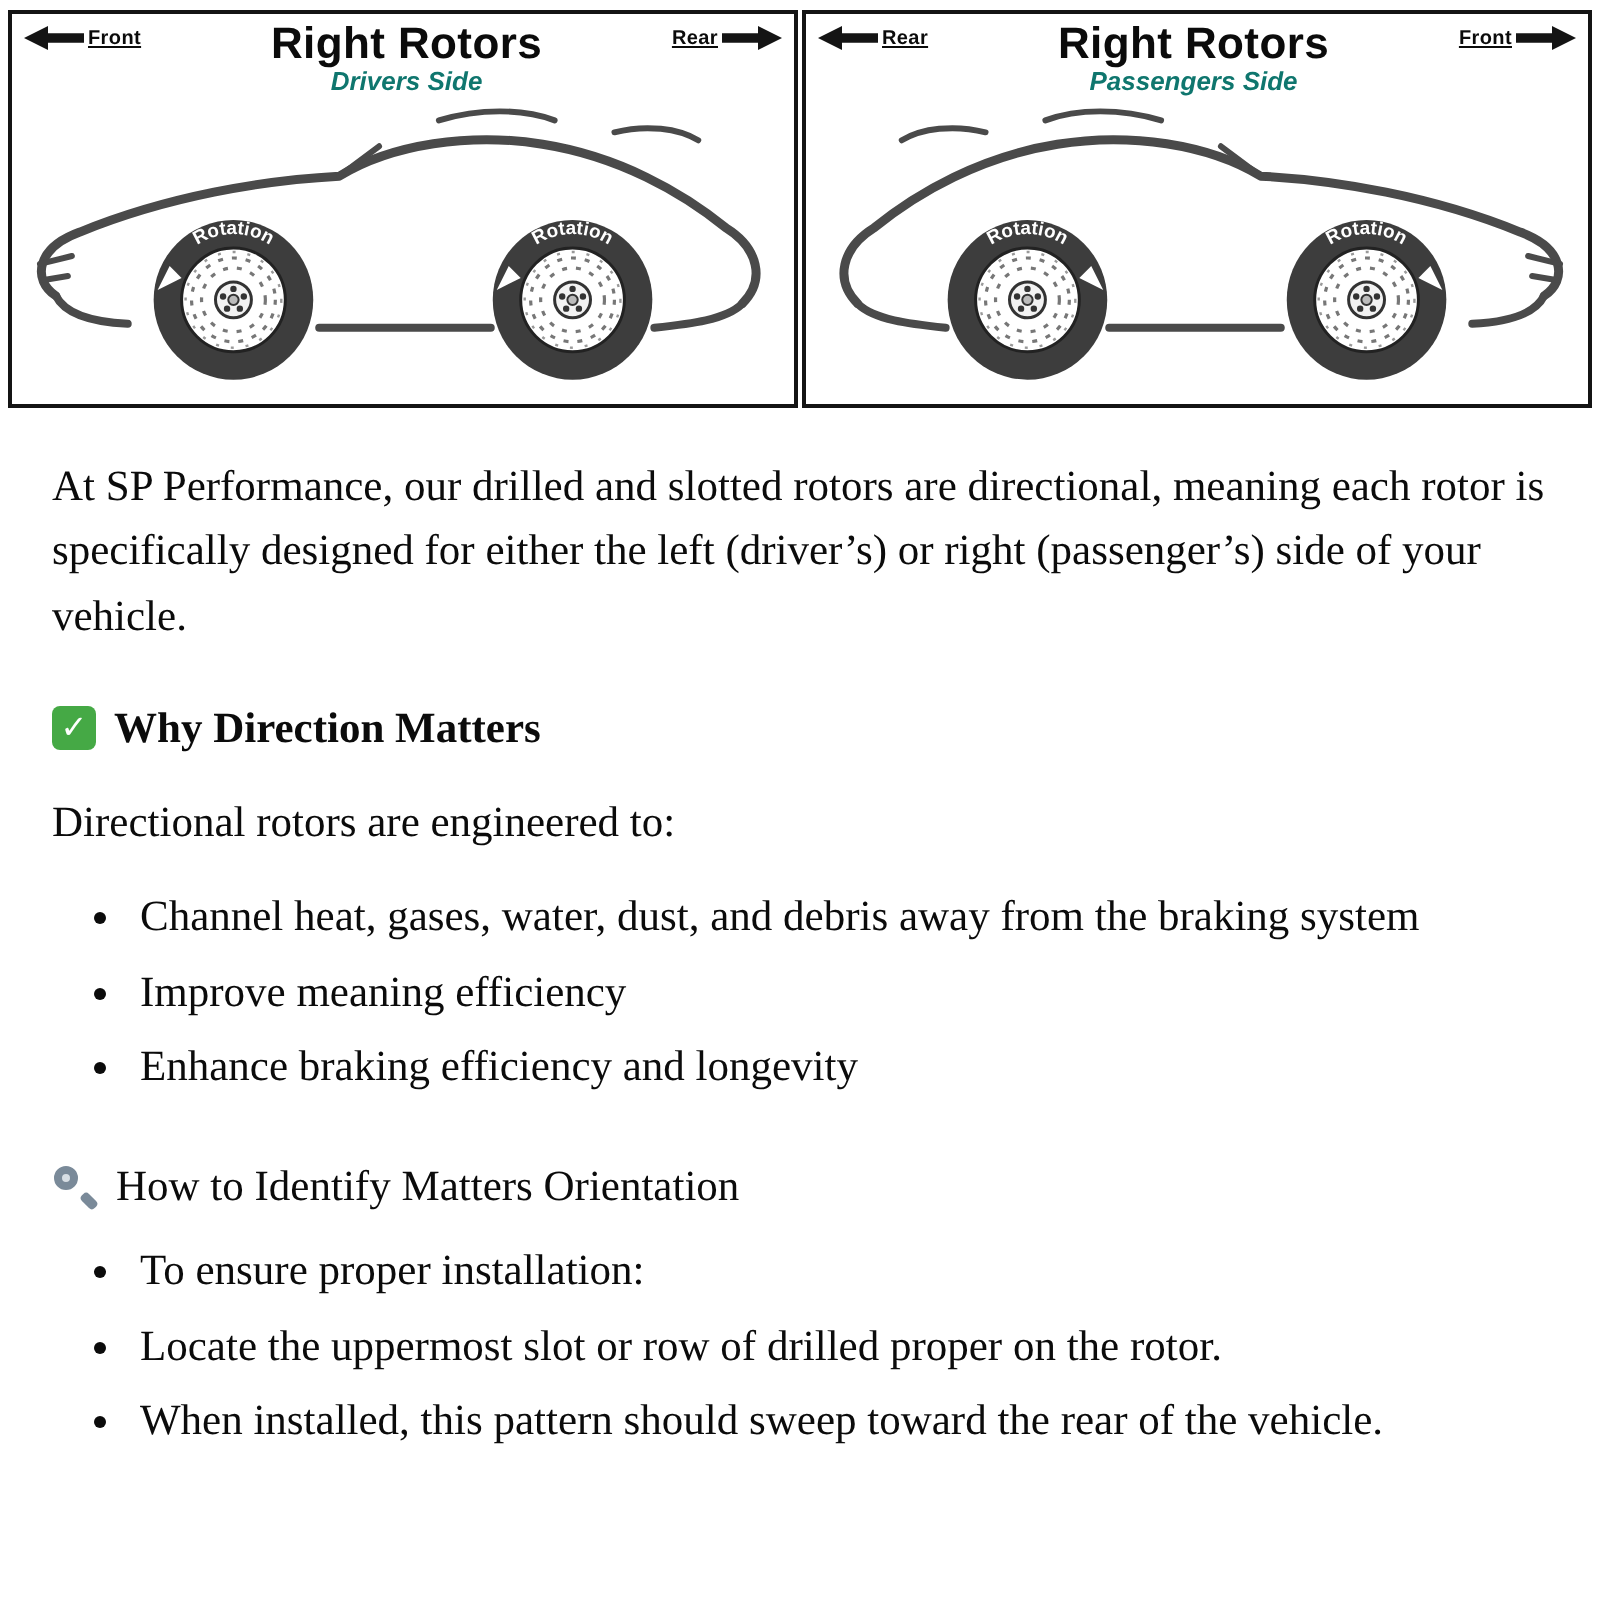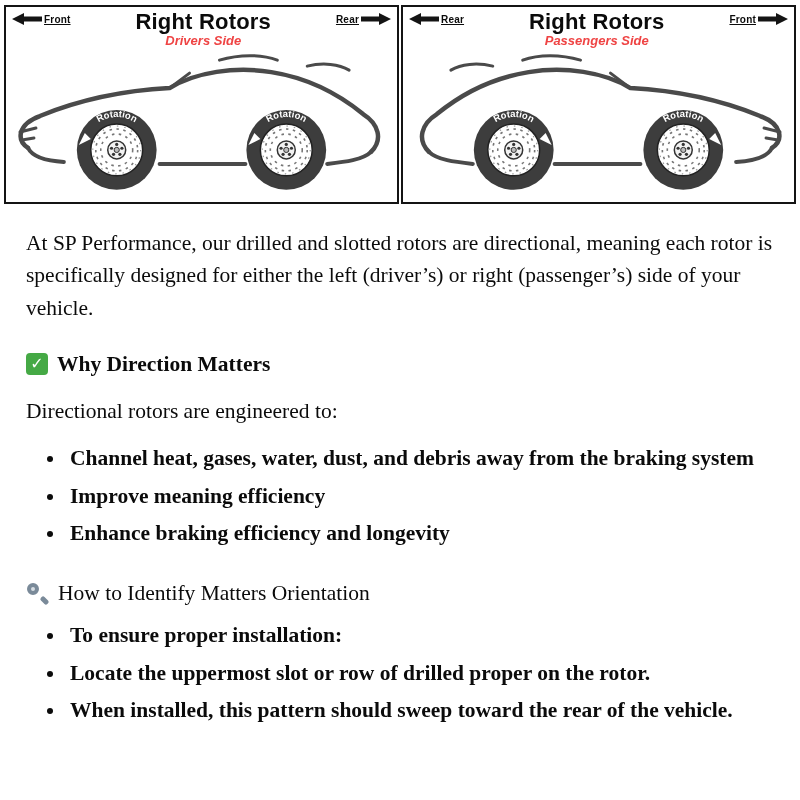--- a/index.html
+++ b/index.html
@@ -45,21 +45,21 @@
   .panel-title {
     font-size: 22px;
     font-weight: bold;
     line-height: 1.05;
     letter-spacing: .2px;
   }
   .panel-subtitle {
     font-size: 13px;
     font-weight: bold;
     font-style: italic;
-    color: #ef4444;
+    color: #0f766e;
   }
   .car-svg { width: 100%; height: 152px; display: block; margin-top: 2px; }
   .rot-text {
     fill: #ffffff;
     font-family: "Liberation Sans", sans-serif;
     font-size: 9.5px;
     font-weight: bold;
   }
 
   
@@ -71,21 +71,21 @@
   .content p { margin: 15px 0; }
   .sec-heading {
     margin: 24px 0 10px 0;
     font-size: 21.5px;
     font-weight: bold;
     display: flex;
     align-items: center;
   }
   .sec-heading.plain { font-weight: normal; margin-top: 28px; }
   ul { margin: 10px 0 14px 0; padding-left: 40px; }
-  li { margin: 5px 0; padding-left: 4px; font-weight: bold; }
+  li { margin: 5px 0; padding-left: 4px; }
 
   
   .check-icon {
     display: inline-block;
     width: 22px; height: 22px;
     background: #45a945;
     border-radius: 4px;
     color: #fff;
     font-size: 16px;
     line-height: 22px;

